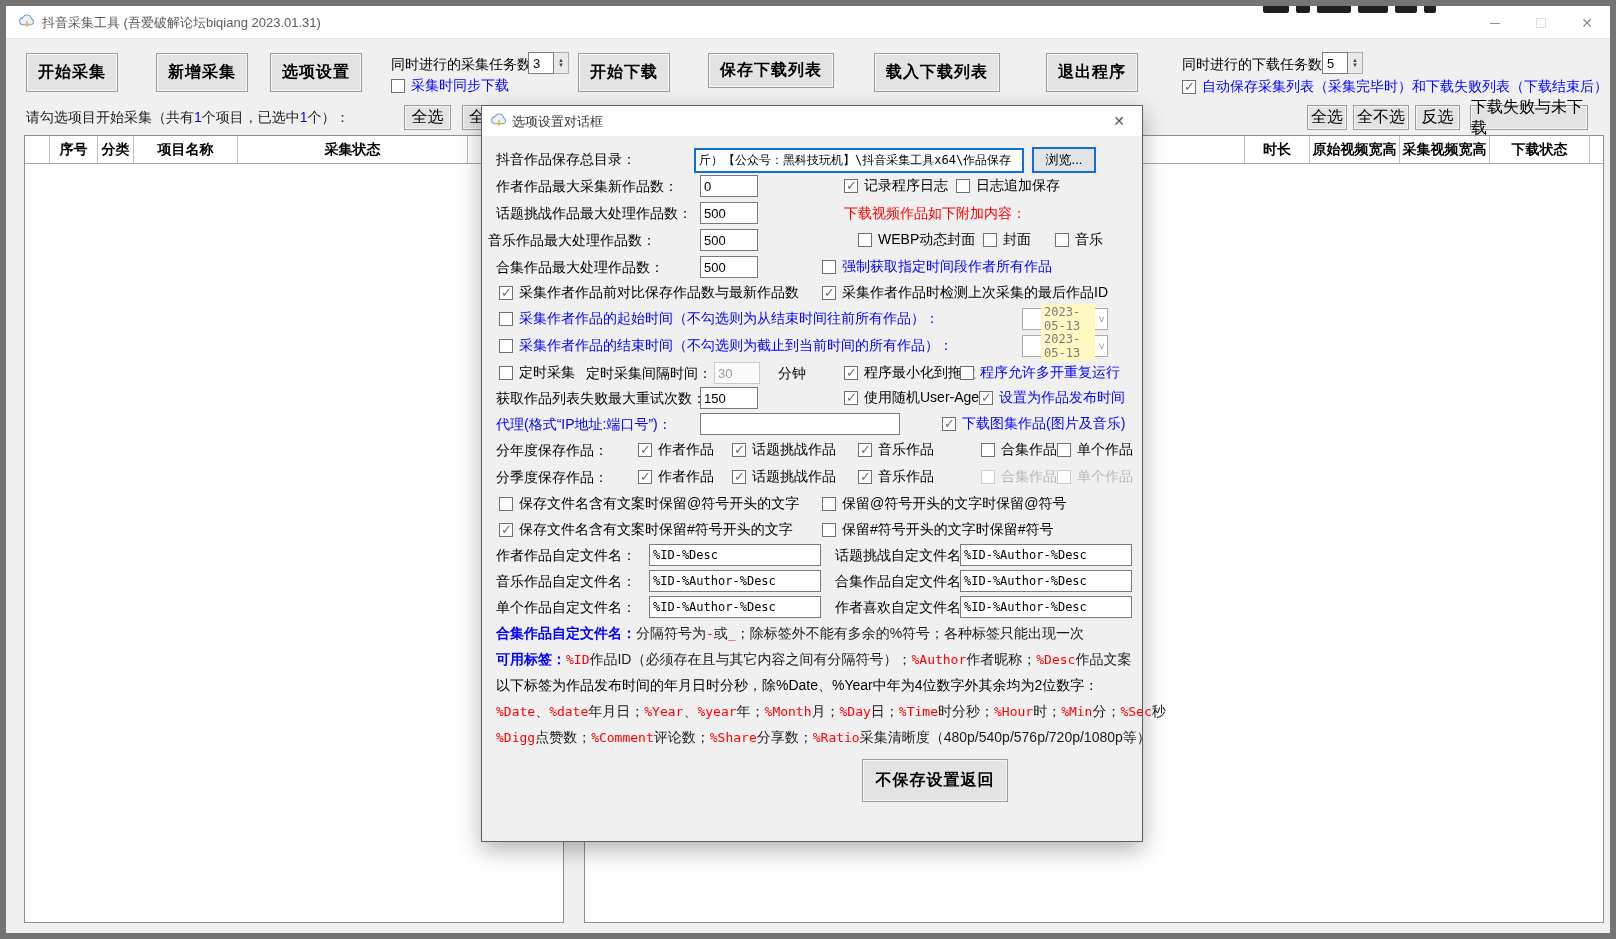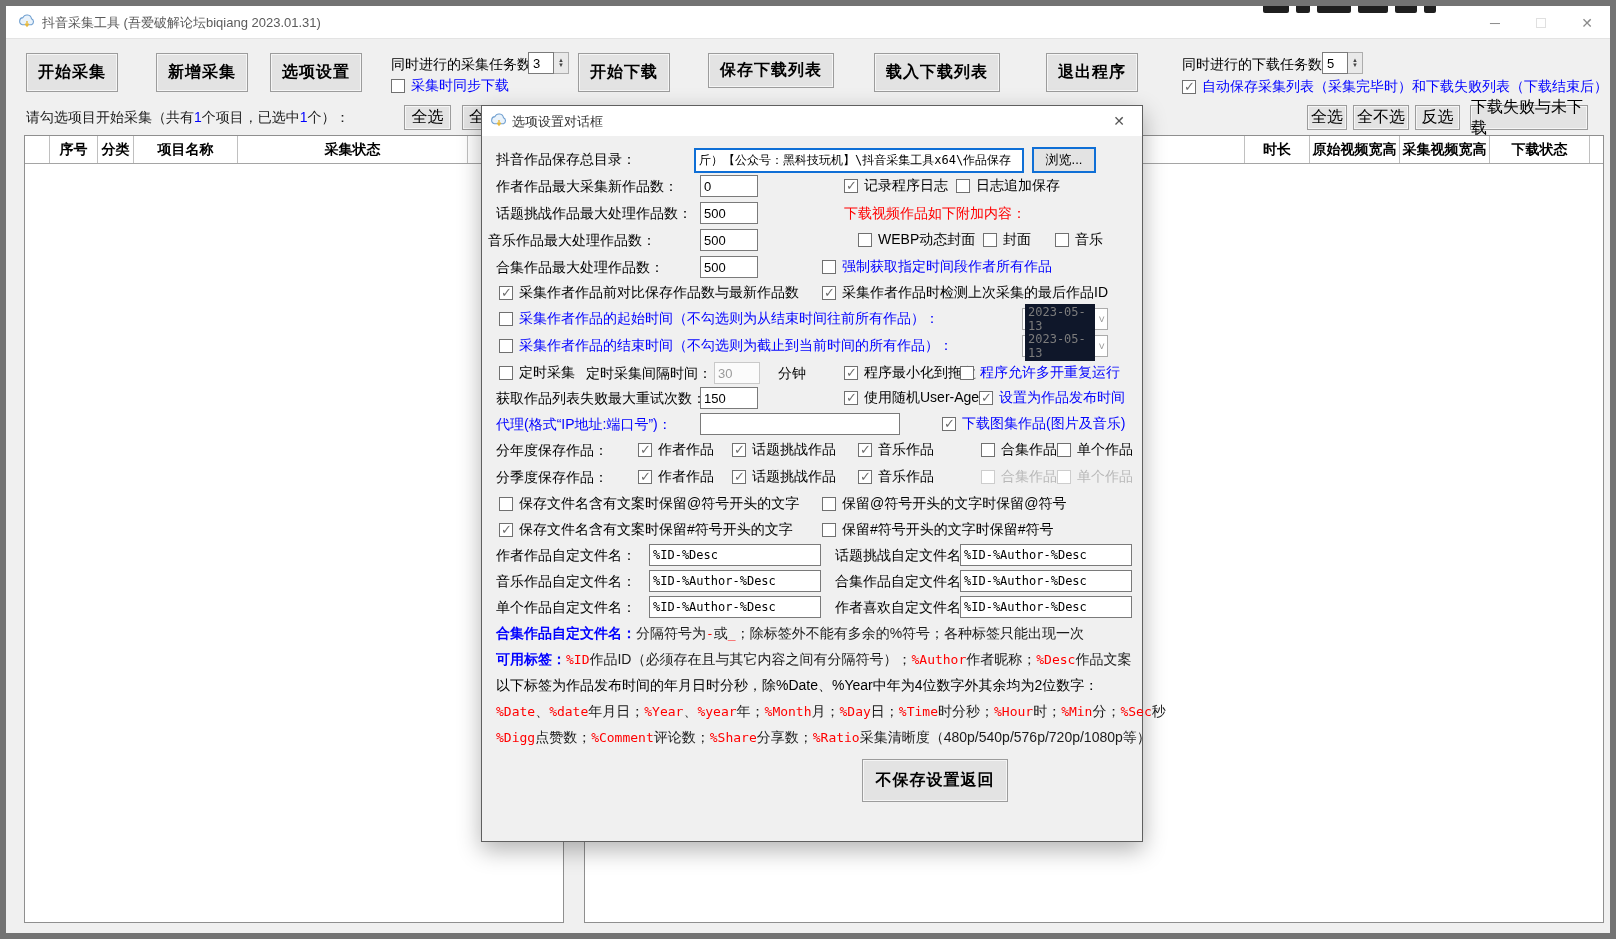--- a/index.html
+++ b/index.html
@@ -44,21 +44,21 @@
   .dlg-close{position:absolute;right:12px;top:5px;width:22px;height:20px;color:#555;font-size:14px;display:flex;align-items:center;justify-content:center;}
   .drow{position:absolute;left:0;right:0;height:24px;}
   .dlab{position:absolute;font-size:14px;white-space:nowrap;top:3px;}
   .din{position:absolute;height:22px;border:1px solid #7a7a7a;background:#fff;font-size:13px;padding:0 3px;outline:none;top:0;}
   .din.mono{font-family:"DejaVu Sans Mono",monospace;font-size:12px;}
   .din.dis{border-color:#c9c9c9;background:#fbfbfb;color:#9b9b9b;}
   .savedir{border:2px solid #0f6fd6;font-family:"DejaVu Sans Mono",monospace;font-size:12px;}
   .browse{position:absolute;top:-1px;height:26px;background:#e3e3e3;border:2px solid #0f6fd6;font-size:13px;display:flex;align-items:center;justify-content:center;}
   .dcb{position:absolute;display:flex;align-items:center;gap:6px;white-space:nowrap;font-size:14px;top:2px;}
   .combo{position:absolute;top:0;height:22px;background:#fff;border:1px solid #ababab;display:flex;align-items:center;padding:2px;}
-  .combo .cval{background:#0f172a;color:#7c7c7c;font-size:12px;font-family:"DejaVu Sans Mono",monospace;padding:1px 3px;}
+  .combo .cval{background:#fef9c3;color:#7c7c7c;font-size:12px;font-family:"DejaVu Sans Mono",monospace;padding:1px 3px;margin-left:16px;}
   .combo .chev{color:#9a9a9a;font-size:11px;margin-left:4px;}
   .noteline{position:absolute;left:14px;font-size:14px;white-space:nowrap;}
   .ntitle{font-weight:700;color:#0000ff;}
 </style>
 </head>
 <body>
 
 <div id="app">
 
   <div class="titlebar">

